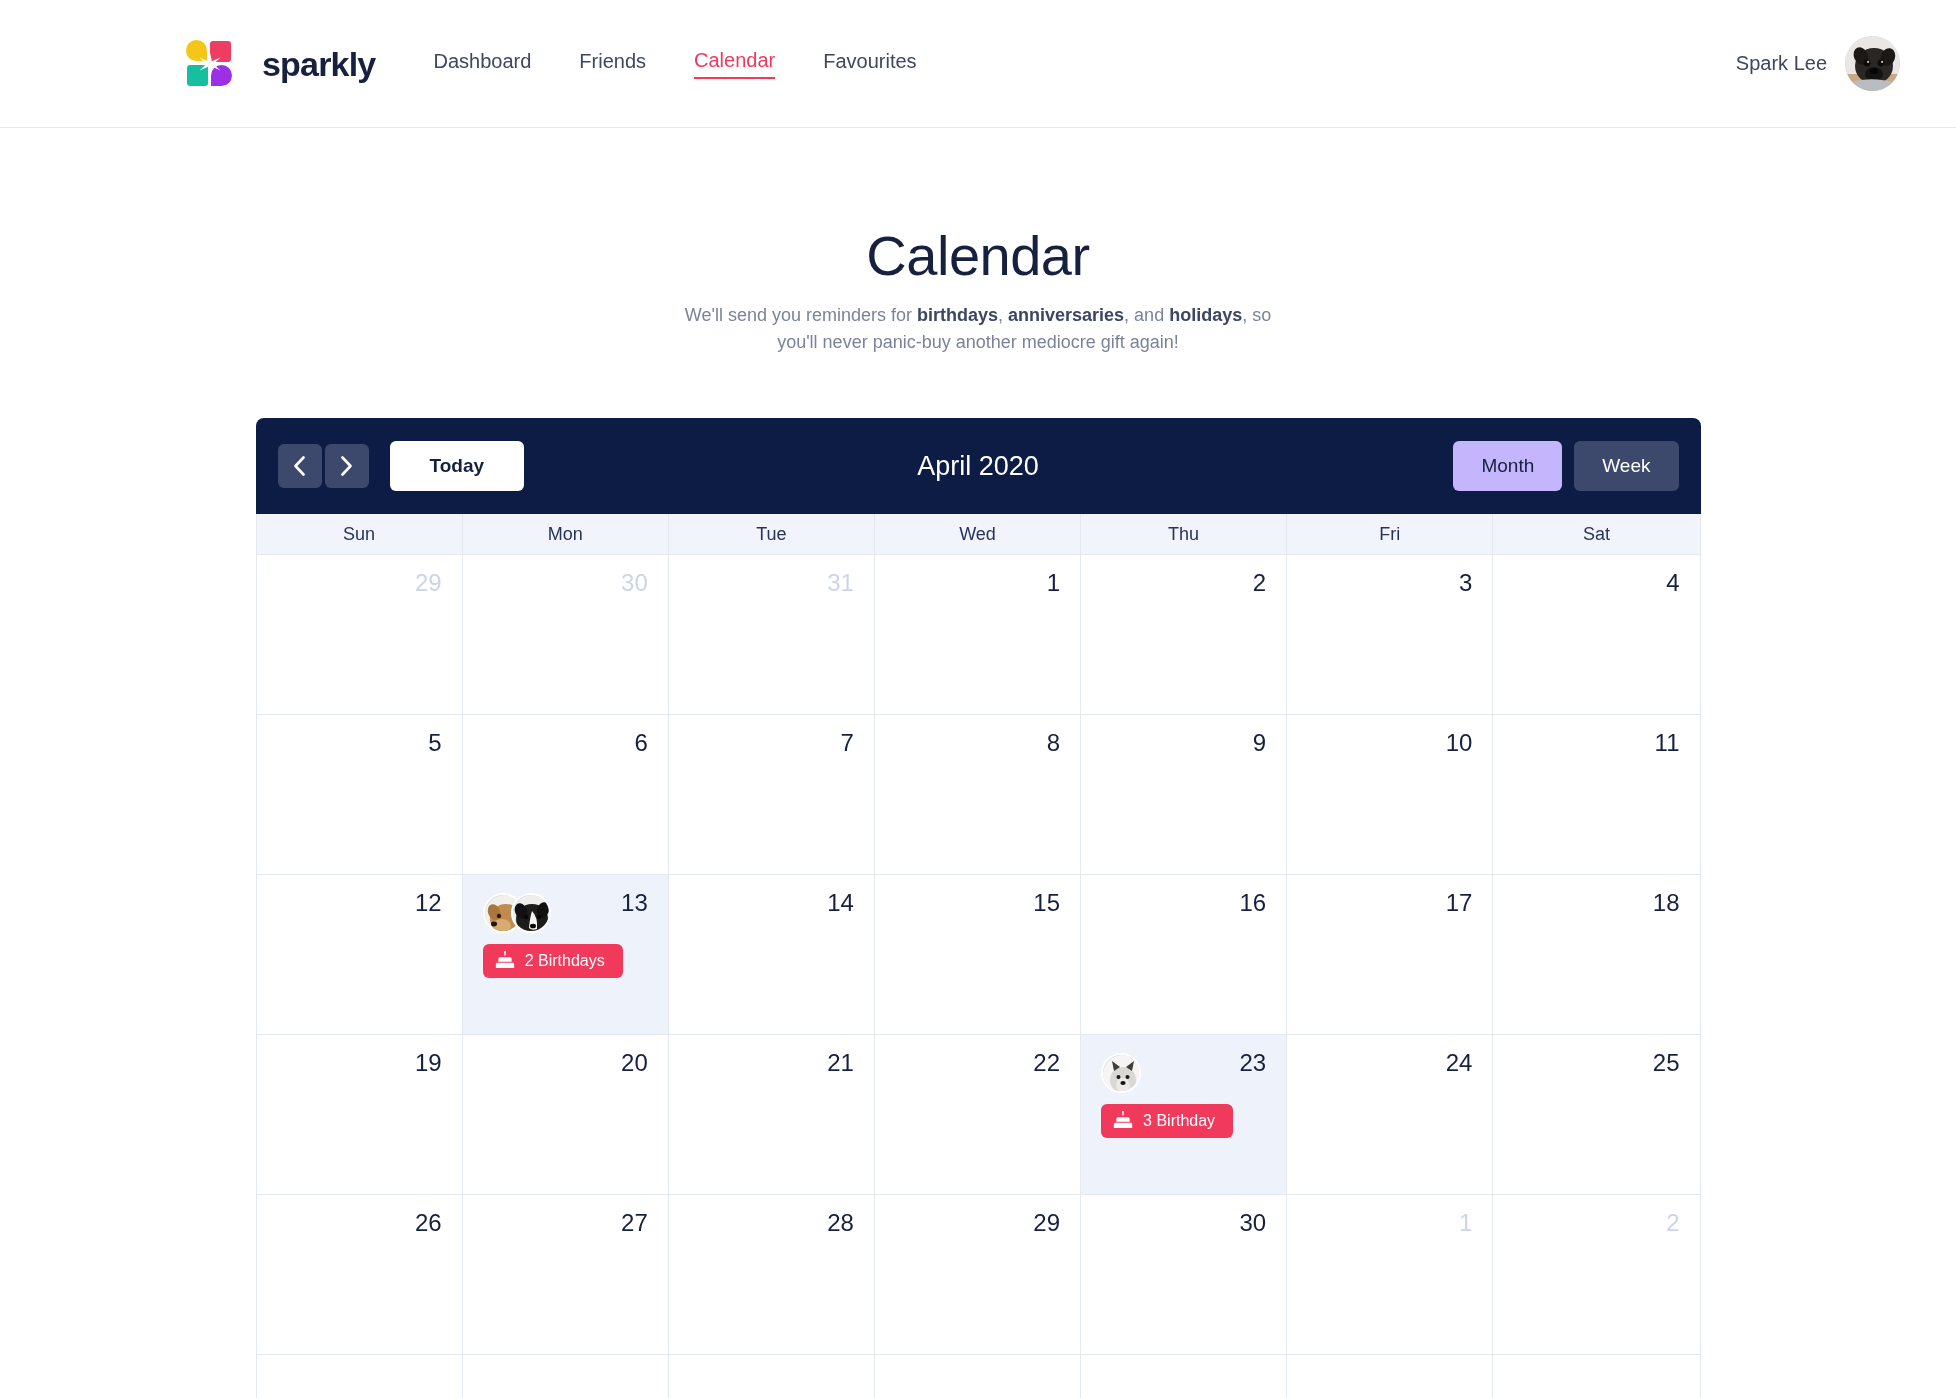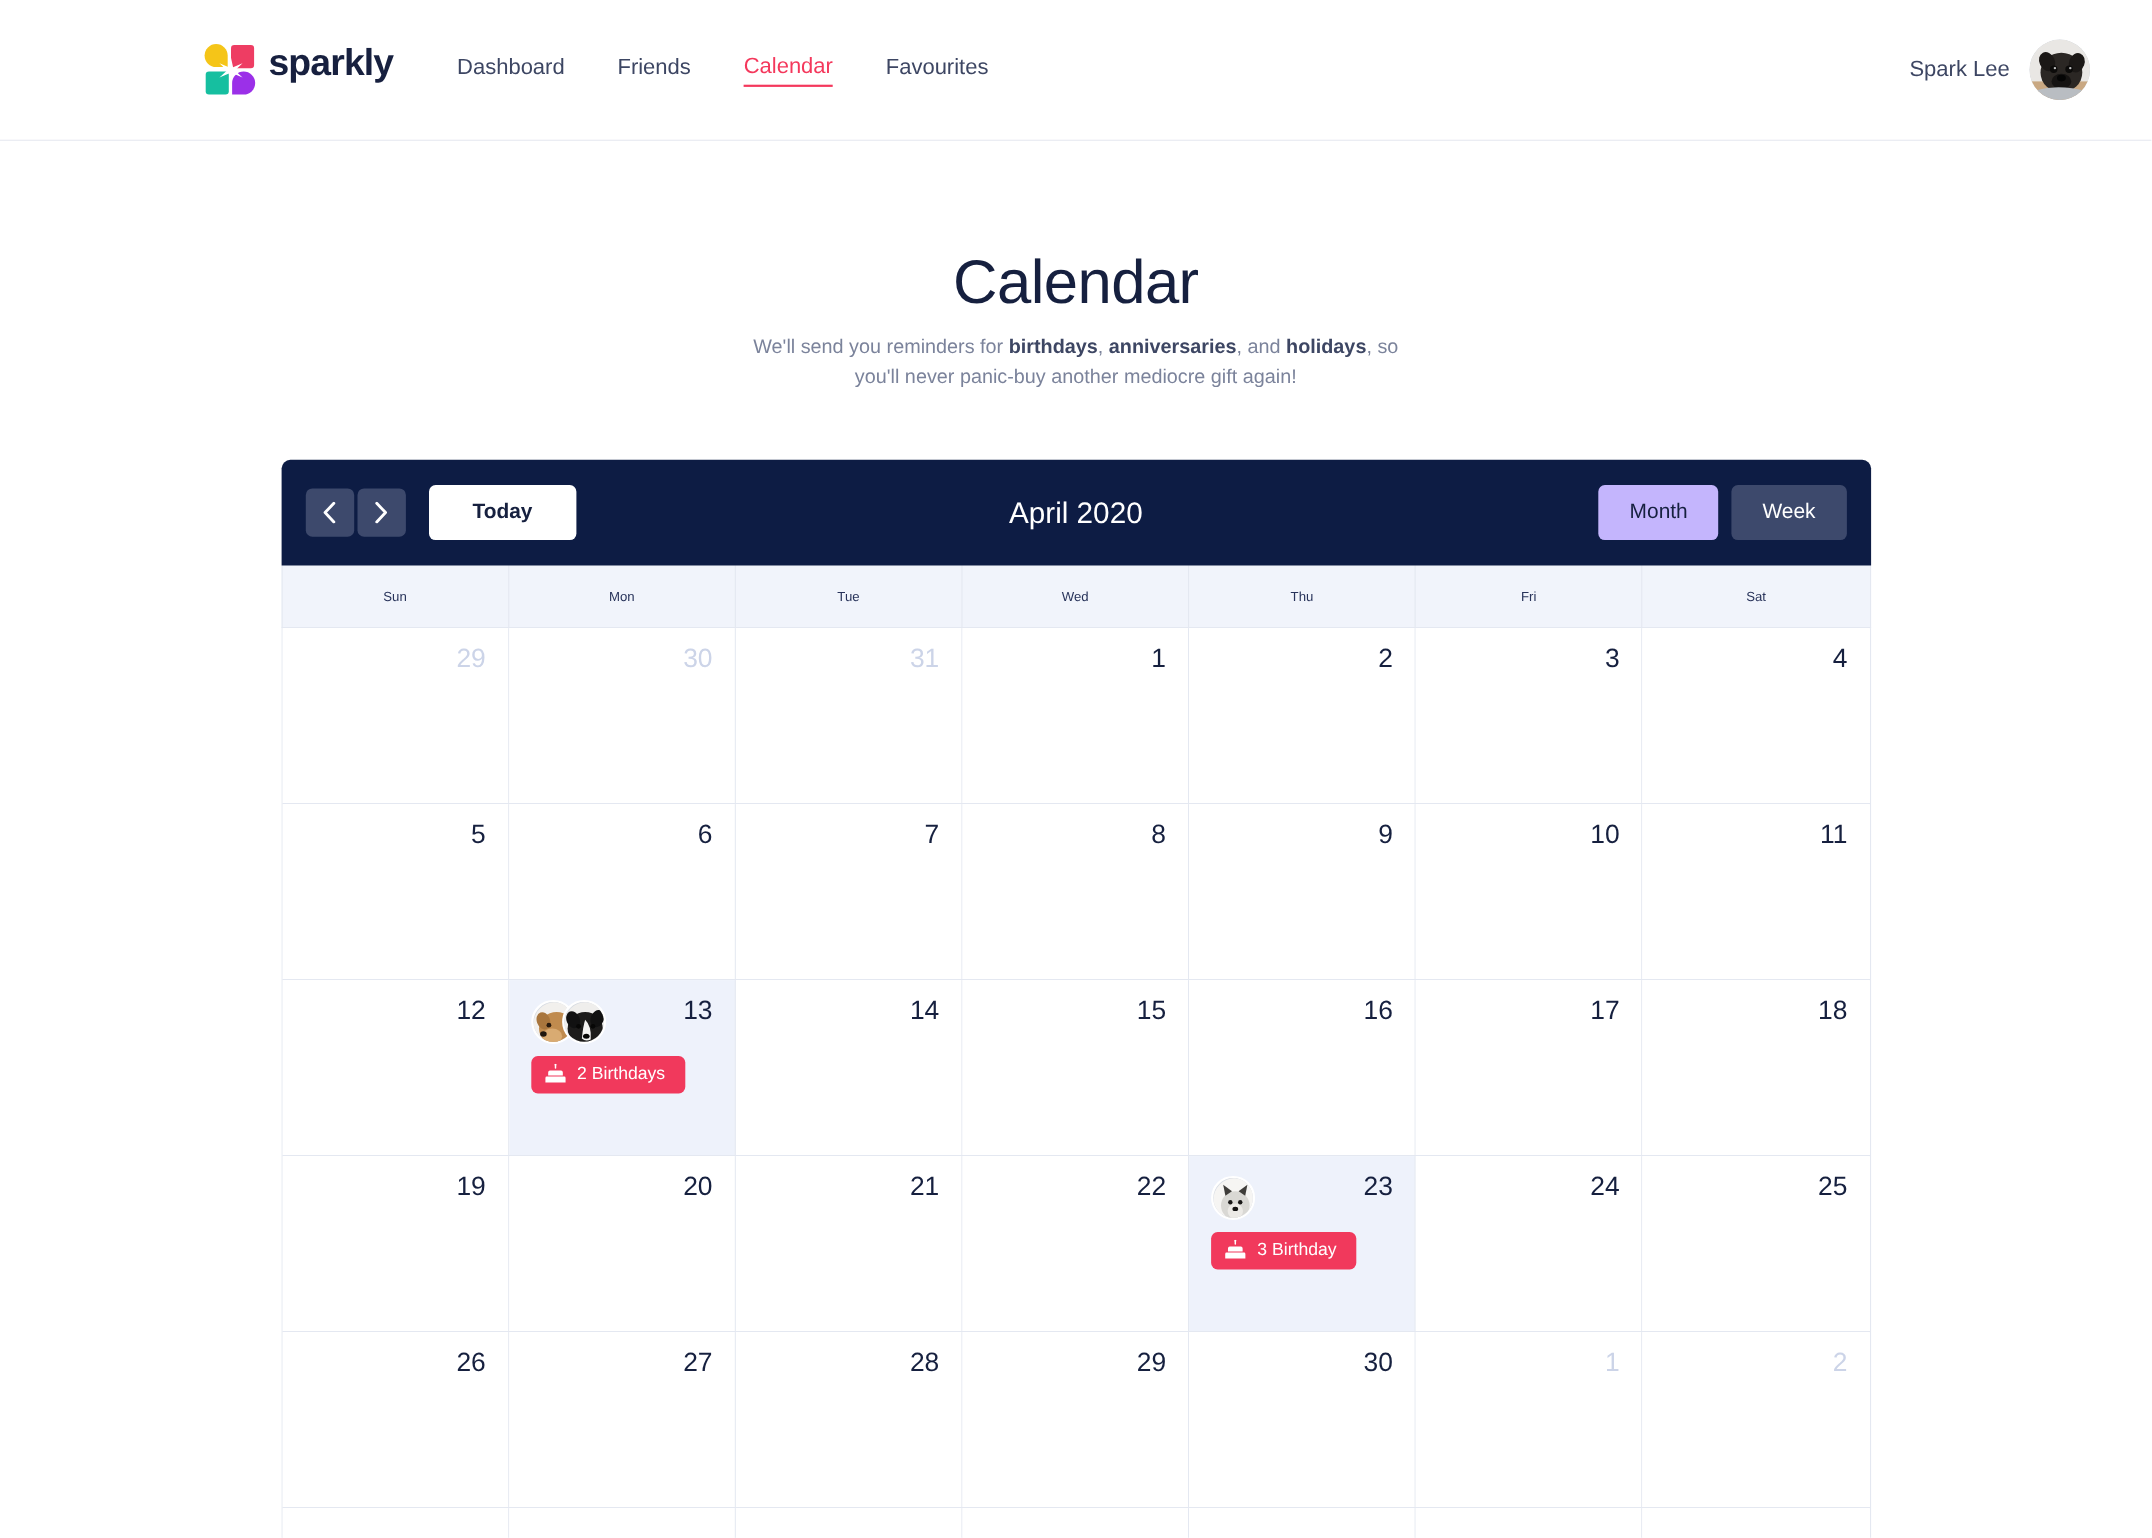--- a/index.html
+++ b/index.html
@@ -23,21 +23,22 @@
     height: 128px;
     border-bottom: 1px solid #e6e9f0;
     display: flex;
     align-items: center;
     padding: 0 56px 0 186px;
     position: relative;
   }
 
   .brand {
     display: flex;
-    gap: 10px;
+    align-items: center;
+    gap: 28px;
     text-decoration: none;
   }
 
   .logo-mark {
     width: 48px;
     height: 48px;
     position: relative;
     flex: none;
   }
   .logo-mark .sq { position: absolute; width: 21px; height: 21px; }
@@ -197,25 +198,25 @@
 
   .weekday-row {
     display: grid;
     grid-template-columns: repeat(7, 1fr);
     background: #f1f4fb;
     border-left: 1px solid #e4e8f1;
     border-right: 1px solid #e4e8f1;
     border-bottom: 1px solid #e4e8f1;
   }
   .weekday {
-    height: 56px;
+    height: 40px;
     display: flex;
     align-items: center;
     justify-content: center;
-    font-size: 12px;
+    font-size: 18px;
     color: #28335a;
     border-right: 1px solid #e4e8f1;
   }
   .weekday:last-child { border-right: none; }
 
   .cal-grid {
     border-left: 1px solid #e4e8f1;
     border-right: 1px solid #e4e8f1;
   }
   .cal-week {

